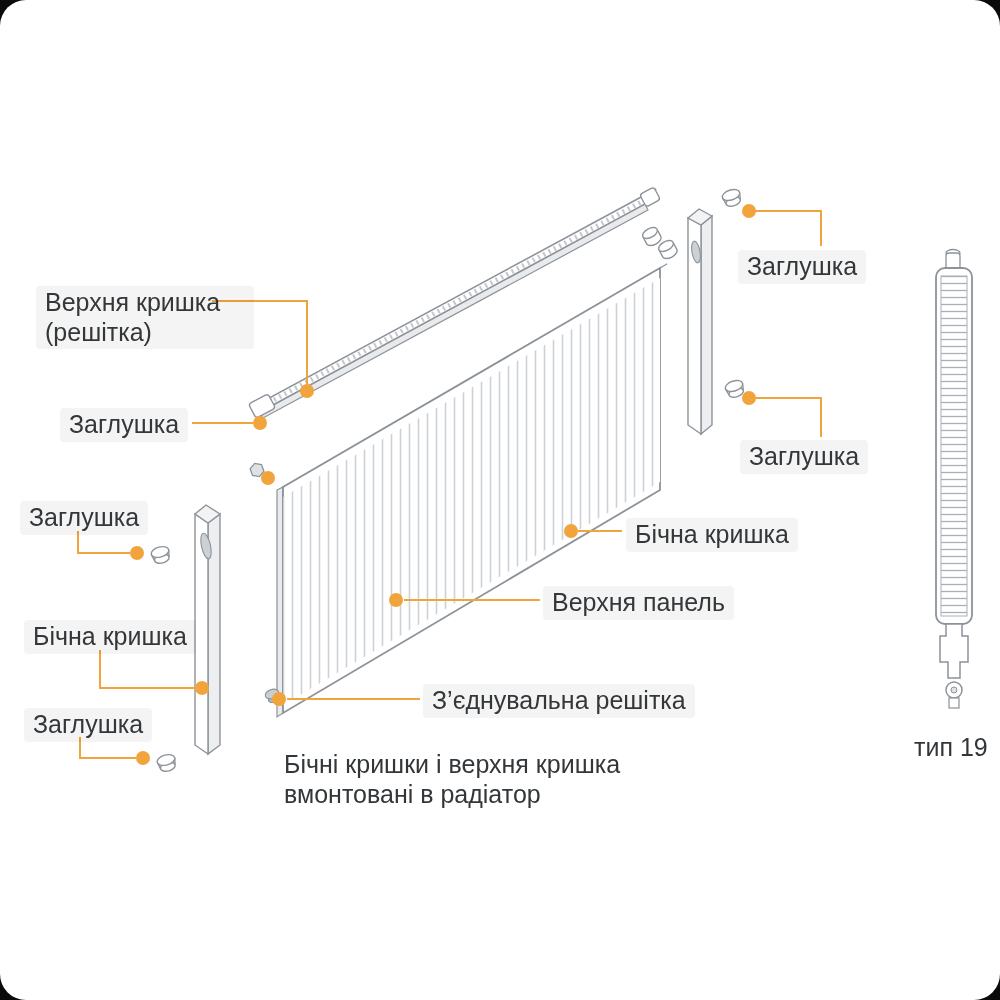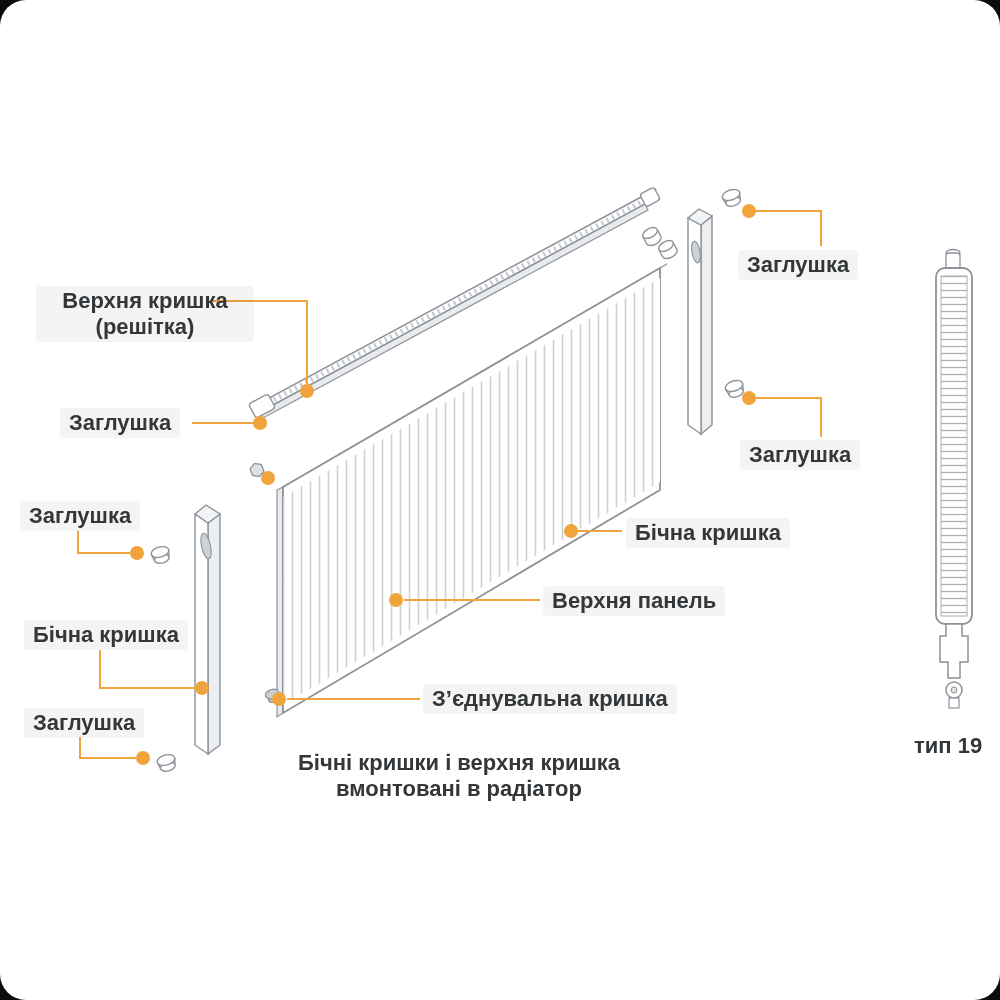--- a/index.html
+++ b/index.html
@@ -7,30 +7,30 @@
     position:relative;
     width:1000px;height:1000px;
     background:#ffffff;
     border-radius:26px;
     overflow:hidden;
     font-family:"Liberation Sans","DejaVu Sans",sans-serif;
   }
   .art{position:absolute;left:0;top:0;width:1000px;height:1000px;}
   .lbl{
     position:absolute;
-    font-size:22px;
-    font-weight:700;
+    font-size:25px;
+    font-weight:400;
     color:#33373a;
     background:rgba(0,0,0,0.045);
     padding:2px 9px;
     border-radius:4px;
     white-space:nowrap;
     line-height:1.18;
   }
-  .lbl.multiline{white-space:normal;text-align:center;}
+  .lbl.multiline{white-space:normal;}
   .lbl.plain{background:transparent;padding:2px 2px;}
 </style>
 </head>
 <body>
 
 <div class="canvas">
 
   <svg class="art" viewBox="0 0 1000 1000">
     <defs>
       <pattern id="ribs" width="9" height="12" patternUnits="userSpaceOnUse">
@@ -148,18 +148,18 @@
   </svg>
 
   <div class="lbl multiline" style="left:36px;top:286px;width:200px;">Верхня кришка (решітка)</div>
   <div class="lbl" style="left:738px;top:250px;">Заглушка</div>
   <div class="lbl" style="left:60px;top:408px;">Заглушка</div>
   <div class="lbl" style="left:740px;top:440px;">Заглушка</div>
   <div class="lbl" style="left:20px;top:501px;">Заглушка</div>
   <div class="lbl" style="left:626px;top:518px;">Бічна кришка</div>
   <div class="lbl" style="left:543px;top:586px;">Верхня панель</div>
   <div class="lbl" style="left:24px;top:620px;">Бічна кришка</div>
-  <div class="lbl" style="left:423px;top:684px;">З’єднувальна кришка</div>
+  <div class="lbl" style="left:423px;top:684px;">З’єднувальна решітка</div>
   <div class="lbl" style="left:24px;top:708px;">Заглушка</div>
   <div class="lbl multiline plain" style="left:282px;top:748px;width:350px;">Бічні кришки і верхня кришка вмонтовані в радіатор</div>
   <div class="lbl plain" style="left:912px;top:731px;">тип 19</div>
 
 </div>
 
 </body></html>

